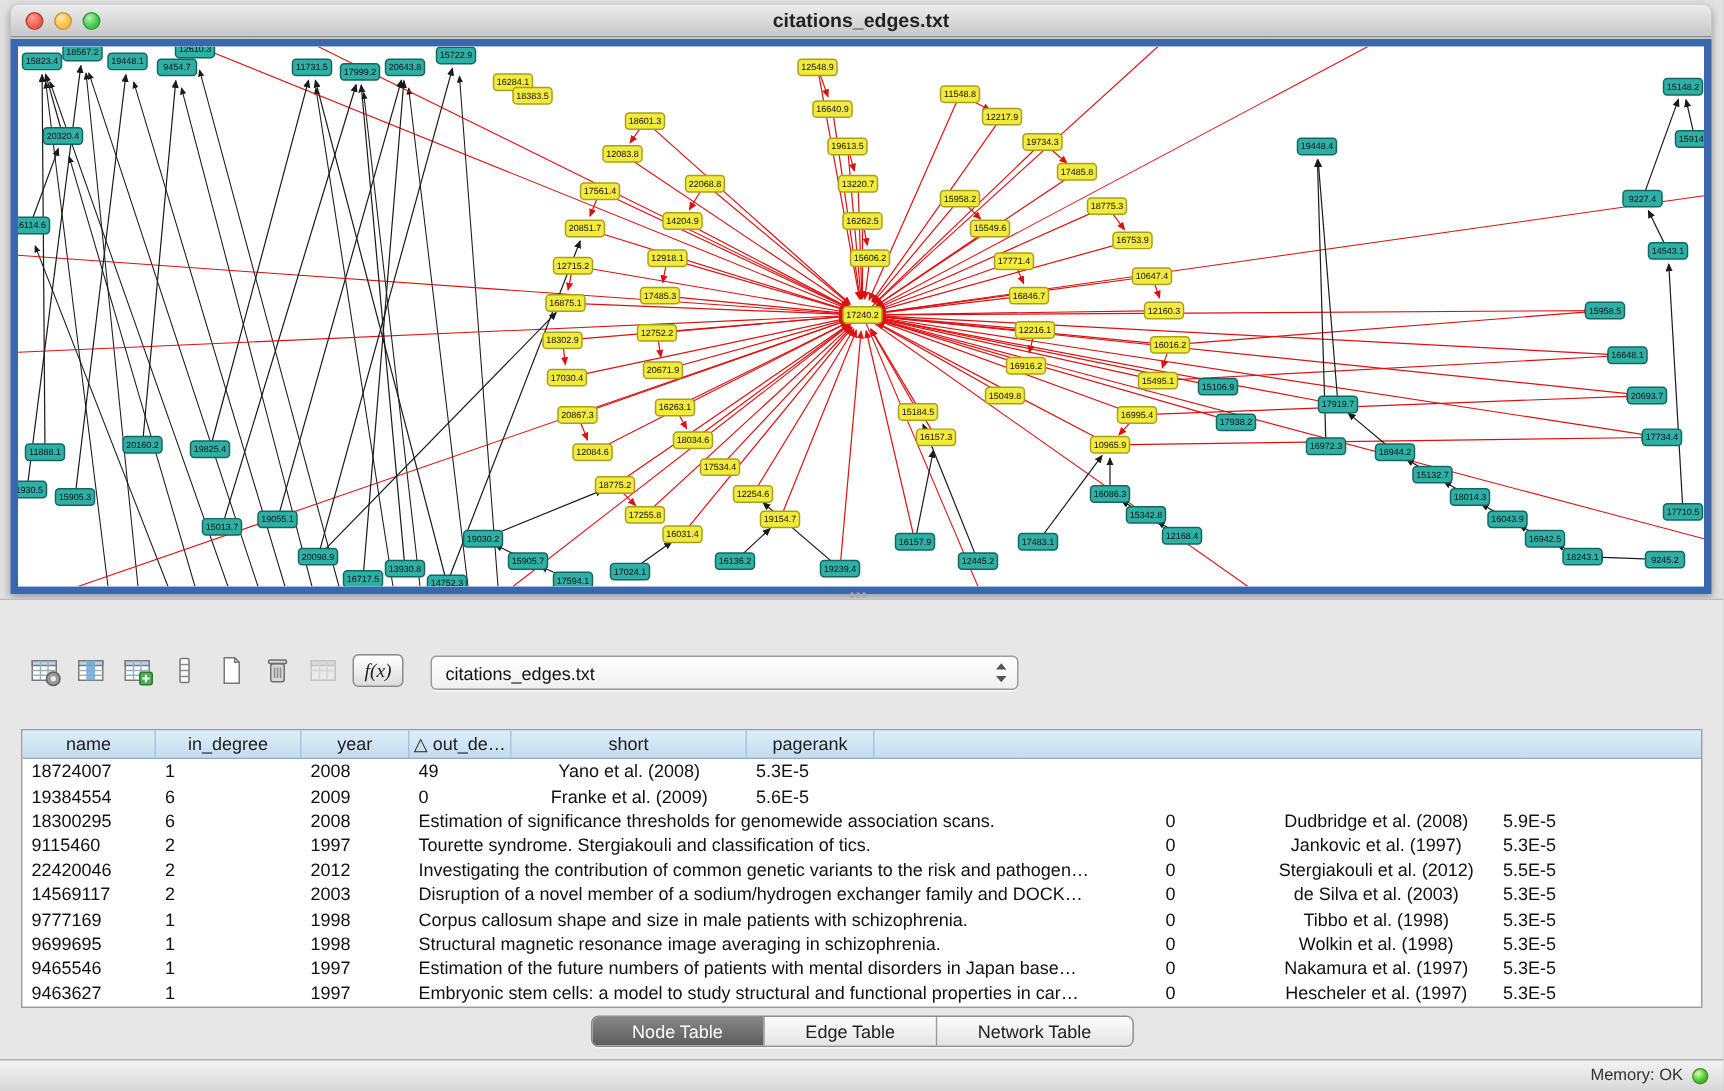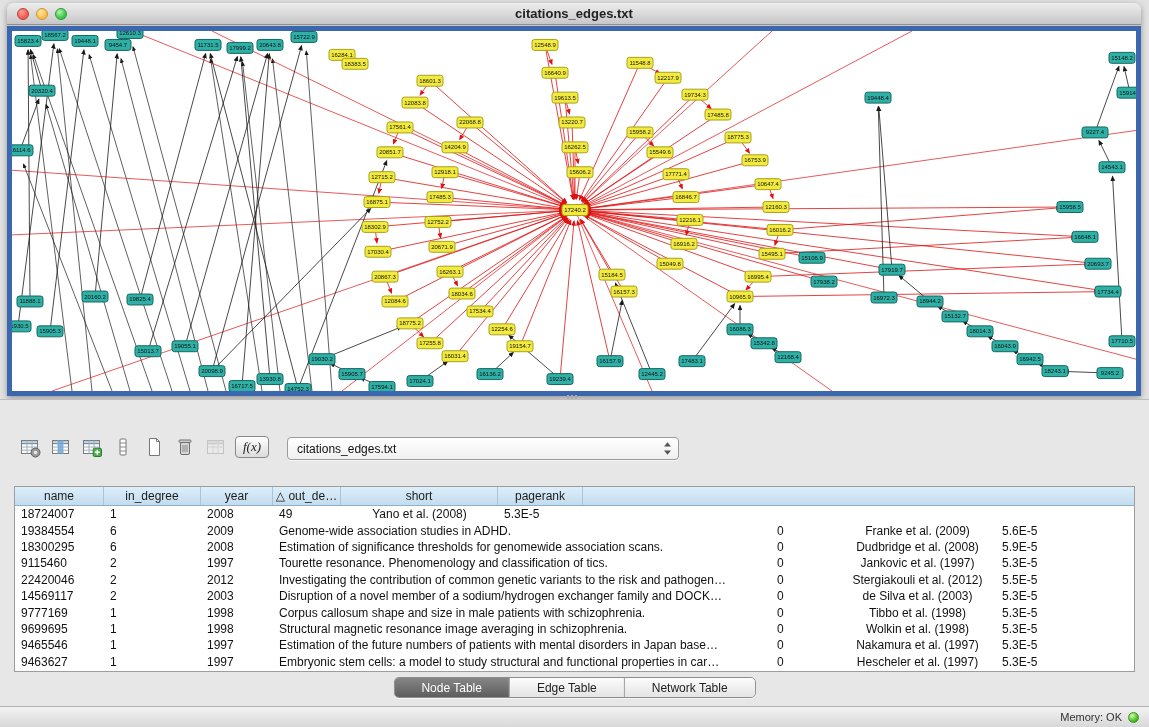--- a/index.html
+++ b/index.html
@@ -802,39 +802,38 @@
           <div class="td" style="width:97px">1</div>
           <div class="td" style="width:72px">2008</div>
           <div class="td" style="width:68px">49</div>
           <div class="td center" style="width:157px">Yano et al. (2008)</div>
           <div class="td" style="width:85px">5.3E-5</div>
         </div>
         <div class="tr">
           <div class="td" style="width:89px">19384554</div>
           <div class="td" style="width:97px">6</div>
           <div class="td" style="width:72px">2009</div>
-          <div class="td" style="width:498px">Genome-wide association studies in ADHD.</div>
           <div class="td" style="width:68px">0</div>
           <div class="td center" style="width:157px">Franke et al. (2009)</div>
           <div class="td" style="width:85px">5.6E-5</div>
         </div>
         <div class="tr">
           <div class="td" style="width:89px">18300295</div>
           <div class="td" style="width:97px">6</div>
           <div class="td" style="width:72px">2008</div>
           <div class="td" style="width:498px">Estimation of significance thresholds for genomewide association scans.</div>
           <div class="td" style="width:68px">0</div>
           <div class="td center" style="width:157px">Dudbridge et al. (2008)</div>
           <div class="td" style="width:85px">5.9E-5</div>
         </div>
         <div class="tr">
           <div class="td" style="width:89px">9115460</div>
           <div class="td" style="width:97px">2</div>
           <div class="td" style="width:72px">1997</div>
-          <div class="td" style="width:498px">Tourette resonance. Phenomenology and classification of tics.</div>
+          <div class="td" style="width:498px">Tourette syndrome. Stergiakouli and classification of tics.</div>
           <div class="td" style="width:68px">0</div>
           <div class="td center" style="width:157px">Jankovic et al. (1997)</div>
           <div class="td" style="width:85px">5.3E-5</div>
         </div>
         <div class="tr">
           <div class="td" style="width:89px">22420046</div>
           <div class="td" style="width:97px">2</div>
           <div class="td" style="width:72px">2012</div>
           <div class="td" style="width:498px">Investigating the contribution of common genetic variants to the risk and pathogen…</div>
           <div class="td" style="width:68px">0</div>

